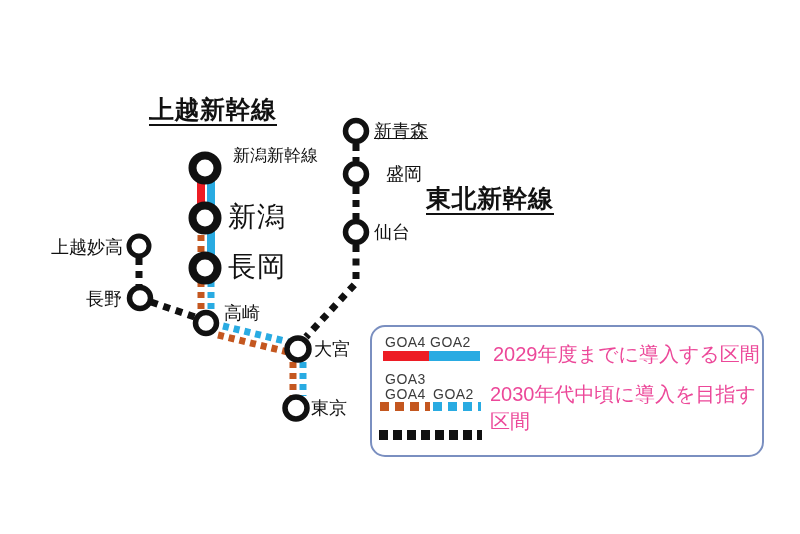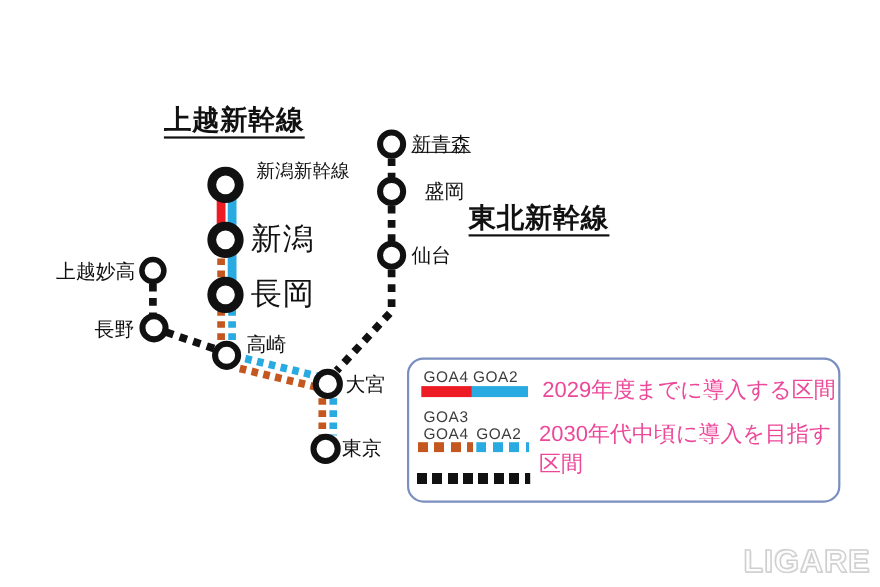--- a/index.html
+++ b/index.html
@@ -103,14 +103,13 @@
     <span class="goa" style="left:13px;top:44px;">GOA3</span>
     <span class="goa" style="left:13px;top:59px;">GOA4</span>
     <span class="goa" style="left:61px;top:59px;">GOA2</span>
     <span class="dotrow dots-orange"></span>
     <span class="dotrow dots-blue"></span>
     <span class="jp" style="left:118px;top:54px;">2030年代中頃に導入を目指す区間</span>
 
     <span class="dotrow dots-black"></span>
   </div>
 
-  <div class="watermark">LIGARE</div>
 </div>
 
 </body></html>

